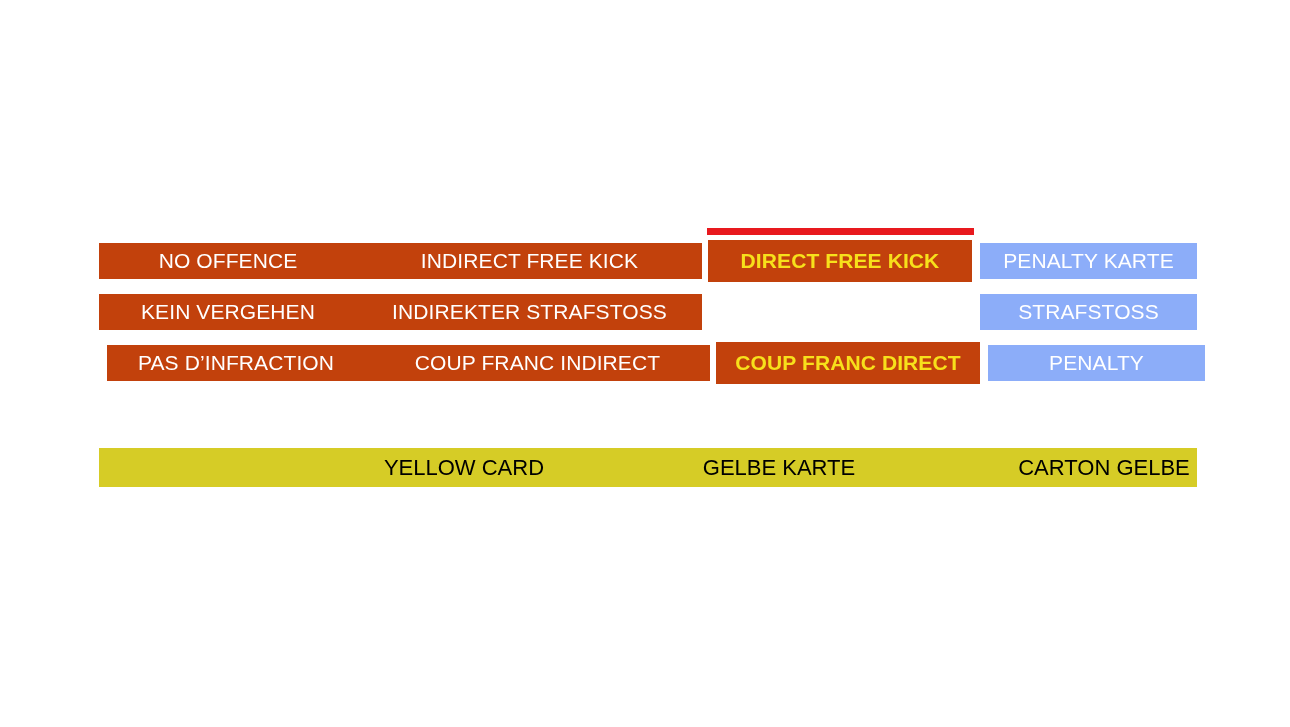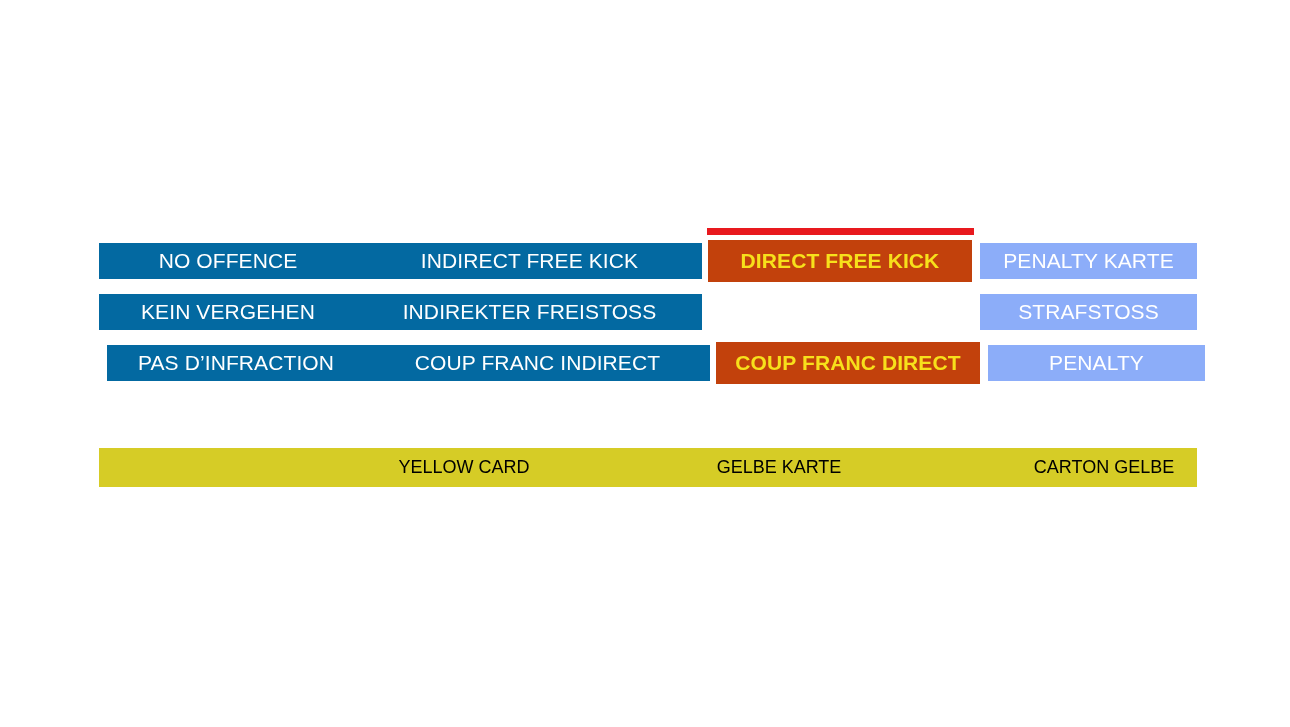--- a/index.html
+++ b/index.html
@@ -54,21 +54,21 @@
   .col-d { left: 881px; width: 217px; }   
 
   .cell-plain {
     background: #8CADF9;
     color: #ffffff;
     font-size: 21px;
     font-weight: 400;
   }
 
   
-  .col-a, .col-b { background: #0369a1; }
+  .col-a, .col-b { background: #c2410c; }
 
   .cell-highlight {
     background: #c2410c;
     color: #F7E01B;
     font-size: 21px;
     font-weight: 600;
     top: -3px;
     height: 42px;
   }
 
@@ -92,21 +92,21 @@
     background: #D6CC26;
     color: #000000;
   }
   .card-banner .card-label {
     position: absolute;
     top: 0;
     height: 39px;
     display: flex;
     align-items: center;
     justify-content: center;
-    font-size: 18px;
+    font-size: 22px;
     font-weight: 400;
     white-space: nowrap;
   }
   .card-a { left: 185px;  width: 360px; }
   .card-b { left: 545px;  width: 270px; }
   .card-c { left: 840px;  width: 330px; }
 </style>
 </head>
 <body>
 
@@ -117,21 +117,21 @@
     <div class="matrix-row">
       <div class="accent-bar"></div>
       <div class="cell cell-plain col-a">NO OFFENCE</div>
       <div class="cell cell-plain col-b">INDIRECT FREE KICK</div>
       <div class="cell cell-highlight col-c">DIRECT FREE KICK</div>
       <div class="cell cell-plain col-d">PENALTY KARTE</div>
     </div>
 
     <div class="matrix-row">
       <div class="cell cell-plain col-a">KEIN VERGEHEN</div>
-      <div class="cell cell-plain col-b">INDIREKTER FREISTOSS</div>
+      <div class="cell cell-plain col-b">INDIREKTER STRAFSTOSS</div>
       <div class="cell cell-plain col-d">STRAFSTOSS</div>
     </div>
 
     <div class="matrix-row">
       <div class="cell cell-plain col-a">PAS D’INFRACTION</div>
       <div class="cell cell-plain col-b">COUP FRANC INDIRECT</div>
       <div class="cell cell-highlight col-c">COUP FRANC DIRECT</div>
       <div class="cell cell-plain col-d">PENALTY</div>
     </div>
 

